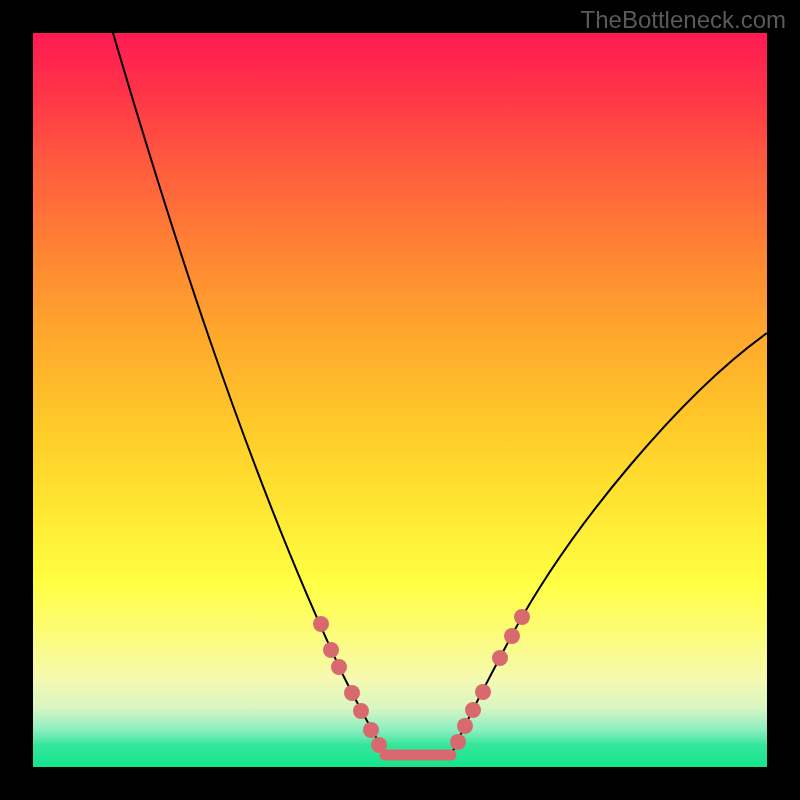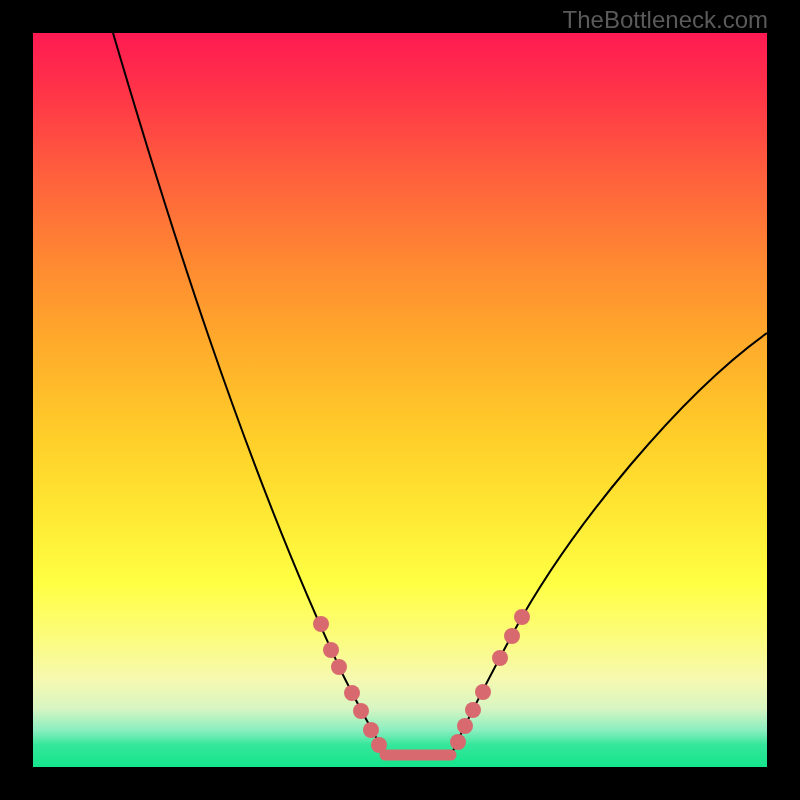--- a/index.html
+++ b/index.html
@@ -1,20 +1,20 @@
 <!DOCTYPE html>
 <html><head>
 <meta charset="utf-8">
 <style>
   * { margin: 0; padding: 0; box-sizing: border-box; }
   body { width: 800px; height: 800px; background: #000; position: relative; overflow: hidden; }
   .watermark {
     position: absolute;
     top: 6px;
-    right: 32px;
+    right: 14px;
     color: #5a5a5a;
     font-family: Arial, Helvetica, sans-serif;
     font-size: 24px;
     font-weight: 500;
     z-index: 10;
   }
   .plot-area {
     position: absolute;
     top: 33px;
     left: 33px;

